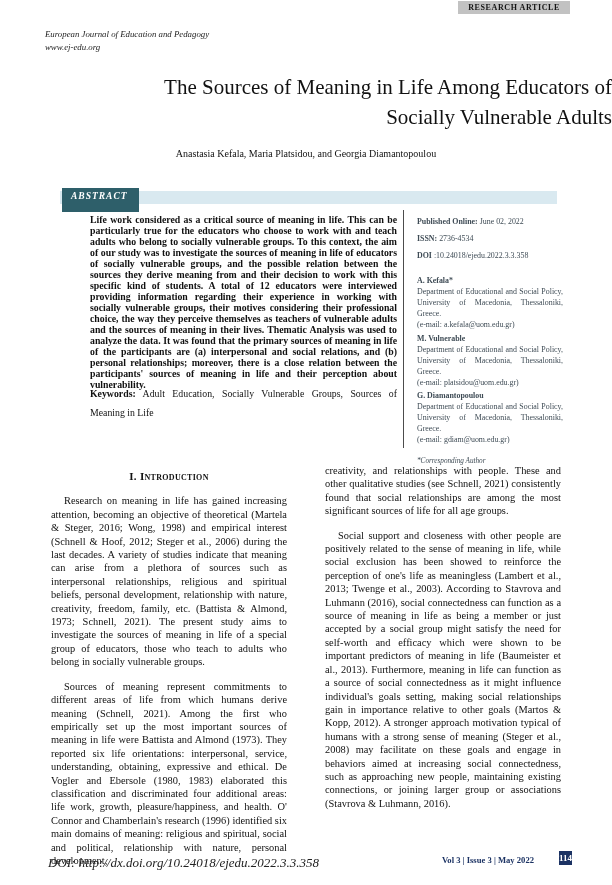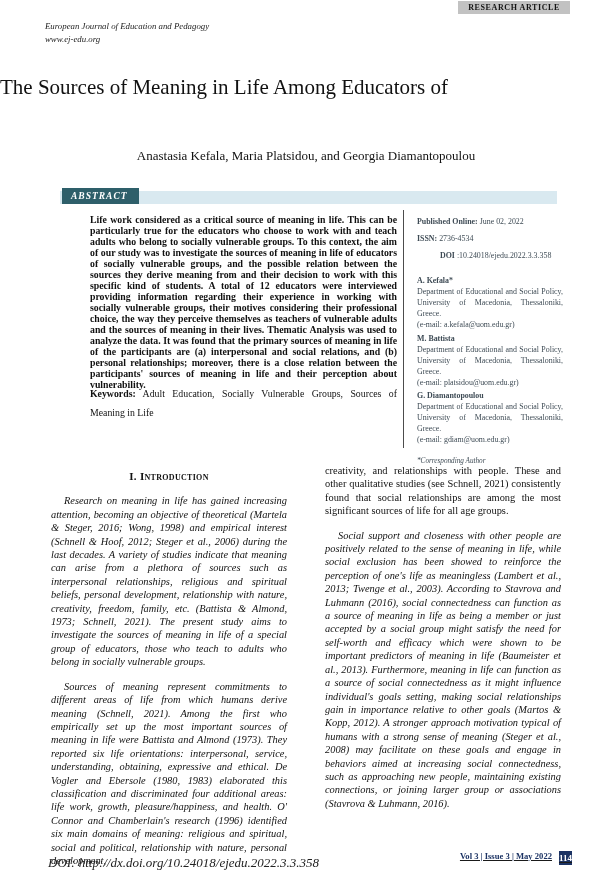--- a/index.html
+++ b/index.html
@@ -6,87 +6,88 @@
   .page{
     position:relative;
     width:612px;height:885px;
     margin:0 auto;
     background:#ffffff;
     font-family:"Liberation Serif", serif;
     color:#1a1a1a;
     overflow:hidden;
   }
   
-  .masthead{position:absolute;left:45px;top:20px;font-style:italic;font-size:8.8px;line-height:1.45;color:#222;}
+  .masthead{position:absolute;left:45px;top:28px;font-style:italic;font-size:8.8px;line-height:1.45;color:#222;}
   .research-badge{
     position:absolute;top:1px;right:42px;
     background:#c2c2c2;color:#141414;
     font-size:8px;font-weight:bold;letter-spacing:.6px;
     padding:2px 10px;
   }
   
-  .title{position:absolute;top:72px;left:0;right:0;text-align:left;font-size:21px;line-height:1.45;color:#111;}
-  .authors{position:absolute;top:148px;left:0;right:0;text-align:center;font-size:13px;color:#111;}
+  .title{position:absolute;top:72px;left:0;right:0;text-align:right;font-size:21px;line-height:1.45;color:#111;}
+  .authors{position:absolute;top:148px;left:0;right:0;text-align:center;font-size:10px;color:#111;}
   
   .bar-blue{position:absolute;left:60px;top:191px;width:497px;height:13px;background:#d9e9f0;}
   .abstract-label{
     position:absolute;left:62px;top:188px;
     background:#2e5f6a;color:#fff;
     font-style:italic;font-weight:bold;font-size:9.5px;letter-spacing:1px;
-    padding:3px 11px 3px 9px;
+    padding:3px 11px 11px 9px;
   }
   .abstract-body{
     position:absolute;left:90px;top:214px;width:307px;
     font-size:9.8px;font-weight:bold;line-height:11px;text-align:justify;color:#111;
   }
   .keywords{
     position:absolute;left:90px;top:384px;width:307px;
     font-size:9.8px;line-height:19px;text-align:justify;color:#111;
   }
   .keywords b{font-weight:bold;}
   .vdivider{position:absolute;left:403px;top:210px;width:1px;height:238px;background:#4c4c4c;}
   
   .sidebar{position:absolute;left:417px;top:216px;width:146px;font-size:7.9px;line-height:1.4;color:#3e4b55;}
   .sidebar .publine{margin-bottom:6px;}
-  .sidebar .publine.doi{margin-bottom:14px;margin-left:23px;}
+  .sidebar .publine.doi{margin-bottom:14px;}
   .sidebar .lbl{font-weight:bold;}
   .author-block .aname{font-weight:bold;margin-top:2px;}
   .author-block .aff{text-align:justify;}
   .corresponding{margin-top:11px;font-size:7.2px;font-style:italic;font-weight:normal;}
   
   .col{position:absolute;width:258px;font-size:10.4px;line-height:13.4px;text-align:justify;color:#111;}
   .col-left{left:40px;top:470px;}
   .col-right{left:314px;top:453px;}
   .sec-heading{
     text-align:center;font-variant:small-caps;font-size:11px;letter-spacing:.3px;
     margin:0 0 7px 0;color:#111;
   }
   .sec-heading.second{margin-top:31px;}
   .para{margin:11px;}
-  .para.indent{text-indent:13px;font-style:italic;}
+  .para.indent{text-indent:13px;}
   .para + .para{margin-top:0;}
   
   .footer-doi{position:absolute;left:48px;top:855px;font-style:italic;font-size:13px;color:#222;}
-  .footer-right{position:absolute;right:40px;top:851px;display:flex;align-items:flex-start;gap:7px;text-decoration:underline;}
+  .footer-right{position:absolute;right:40px;top:851px;display:flex;align-items:flex-end;gap:25px;}
   .vol-info{font-size:8.6px;font-weight:bold;color:#1b3263;}
   .page-badge{background:#1b3263;color:#ffffff;font-size:9px;font-weight:bold;padding:2px 0;}
 </style>
 </head>
 <body>
 
 <div class="page">
 
   <div class="masthead">
     <div>European Journal of Education and Pedagogy</div>
     <div>www.ej-edu.org</div>
   </div>
   <div class="research-badge">RESEARCH ARTICLE</div>
 
   <div class="title">
     <div>The Sources of Meaning in Life Among Educators of</div>
+    <div>Socially Vulnerable Adults</div>
   </div>
   <div class="authors">Anastasia Kefala, Maria Platsidou, and Georgia Diamantopoulou</div>
 
   <div class="bar-blue"></div>
   <div class="abstract-label">ABSTRACT</div>
   <div class="abstract-body">Life work considered as a critical source of meaning in life. This can be particularly true for the educators who choose to work with and teach adults who belong to socially vulnerable groups. To this context, the aim of our study was to investigate the sources of meaning in life of educators of socially vulnerable groups, and the possible relation between the sources they derive meaning from and their decision to work with this specific kind of students. A total of 12 educators were interviewed providing information regarding their experience in working with socially vulnerable groups, their motives considering their professional choice, the way they perceive themselves as teachers of vulnerable adults and the sources of meaning in their lives. Thematic Analysis was used to analyze the data. It was found that the primary sources of meaning in life of the participants are (a) interpersonal and social relations, and (b) personal relationships; moreover, there is a close relation between the participants' sources of meaning in life and their perception about vulnerability.</div>
   <div class="keywords">
     <b>Keywords:</b><span> Adult Education, Socially Vulnerable Groups, Sources of Meaning in Life</span>
   </div>
   <div class="vdivider"></div>
@@ -101,21 +102,21 @@
     <div class="publine doi">
       <span class="lbl">DOI</span><span> :10.24018/ejedu.2022.3.3.358</span>
     </div>
 
     <div class="author-block">
       <div class="aname">A. Kefala*</div>
       <div class="aff">Department of Educational and Social Policy, University of Macedonia, Thessaloniki, Greece.</div>
       <div class="aemail">(e-mail: a.kefala@uom.edu.gr)</div>
     </div>
     <div class="author-block">
-      <div class="aname">M. Battista</div>
+      <div class="aname">M. Vulnerable</div>
       <div class="aff">Department of Educational and Social Policy, University of Macedonia, Thessaloniki, Greece.</div>
       <div class="aemail">(e-mail: platsidou@uom.edu.gr)</div>
     </div>
     <div class="author-block">
       <div class="aname">G. Diamantopoulou</div>
       <div class="aff">Department of Educational and Social Policy, University of Macedonia, Thessaloniki, Greece.</div>
       <div class="aemail">(e-mail: gdiam@uom.edu.gr)</div>
     </div>
 
     <div class="corresponding">*Corresponding Author</div>

